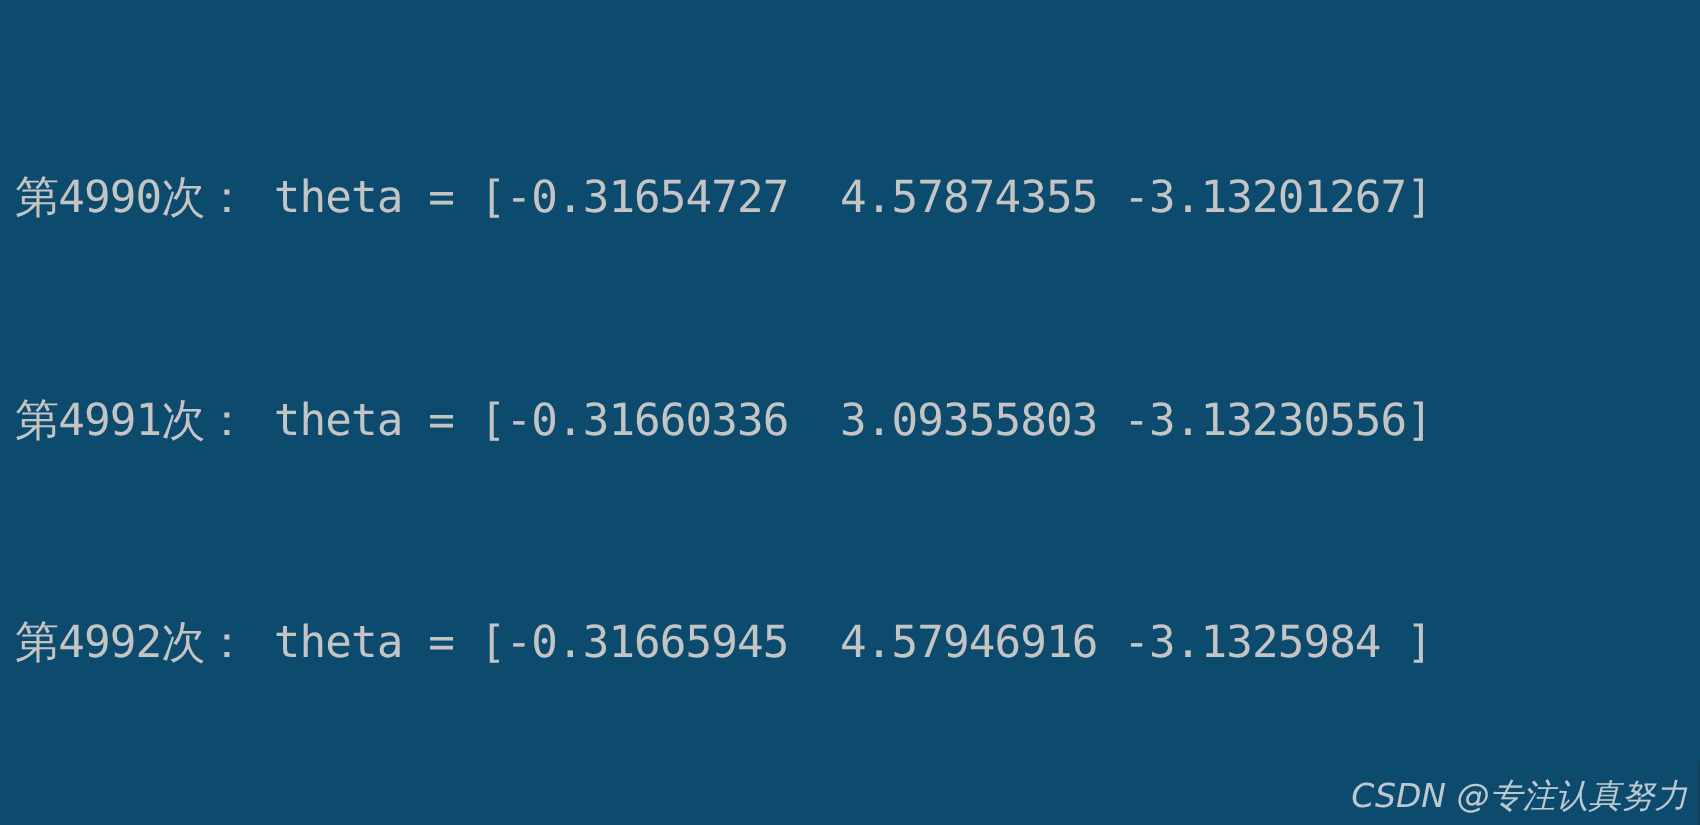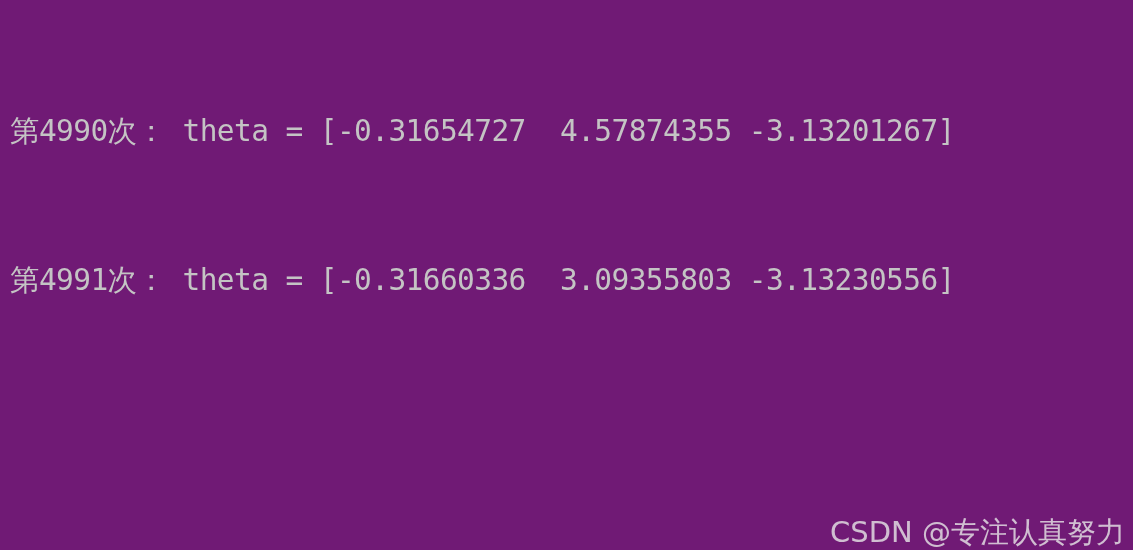--- a/index.html
+++ b/index.html
@@ -9,56 +9,58 @@
   body {
     width: 1133px;
     height: 550px;
     overflow: hidden;
     background: #2b2b2b;
   }
   #console {
     position: relative;
     width: 1133px;
     height: 550px;
-    background: #701a75;
+    background: #0c4a6e;
     box-sizing: border-box;
     padding: 8px 0 0 10px;
     font-family: "DejaVu Sans Mono", "Liberation Mono", monospace;
     font-size: 29.5px;
     line-height: 49.5px;
     color: #c4c4c4;
     letter-spacing: -0.6px;
     white-space: pre;
   }
   .log-line {
     white-space: pre;
     height: 49.5px;
     display: block;
     color: #c4c4c4;
   }
   .watermark {
     position: absolute;
     right: 8px;
     bottom: 4px;
     font-family: "DejaVu Sans", "Liberation Sans", sans-serif;
-    font-size: 29px;
+    font-size: 22px;
     line-height: 28px;
     color: #e8e8e8;
     opacity: 0.80;
     letter-spacing: 0px;
     white-space: pre;
     pointer-events: none;
+    font-style: italic;
   }
 </style>
 </head>
 <body>
 
 <div id="console">
   <div class="log-line">第4990次： theta = [-0.31654727  4.57874355 -3.13201267]</div>
   <div class="log-line">第4991次： theta = [-0.31660336  3.09355803 -3.13230556]</div>
+  <div class="log-line">第4992次： theta = [-0.31665945  4.57946916 -3.1325984 ]</div>
   
   
   
   
   
   
   
   
 
   <div class="watermark">CSDN @专注认真努力</div>

